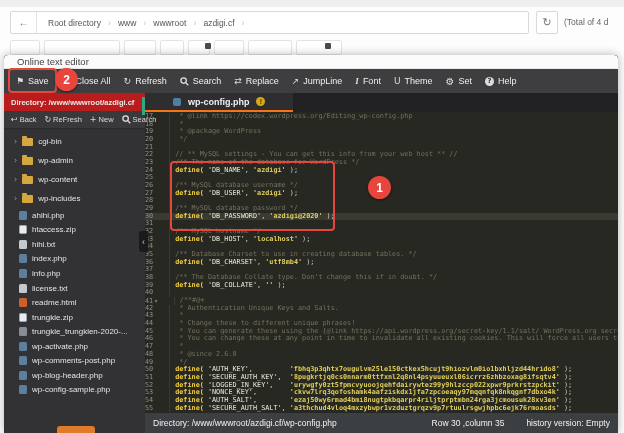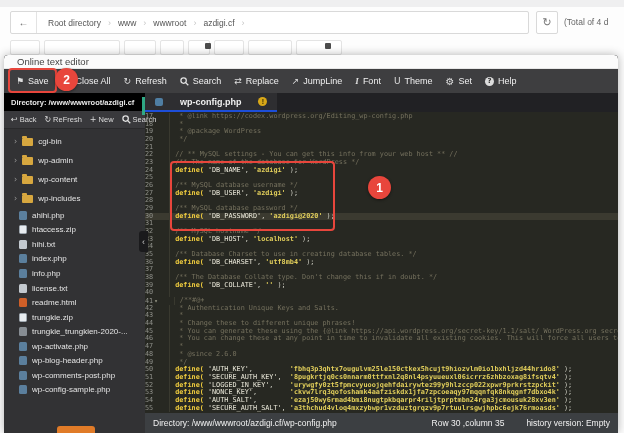--- a/index.html
+++ b/index.html
@@ -36,21 +36,21 @@
   .tb-ic{font-family:"DejaVu Sans",sans-serif;font-size:9px;color:#ddd;display:flex;align-items:center}
   .ic-set{font-size:10px}
   .ic-font{font-style:italic;font-family:"Liberation Serif",serif;font-weight:bold}
   .ic-help{width:9px;height:9px;border-radius:50%;background:#dcdcdc;color:#333;font-size:7px;
     font-weight:bold;display:flex;align-items:center;justify-content:center}
 
   .body-row{position:absolute;top:38px;left:0;right:0;bottom:0;display:flex}
 
   
   .sidebar{width:141px;background:#323234;display:flex;flex-direction:column;position:relative;flex:0 0 141px}
-  .dir-header{height:18px;background:#000000;font-size:7.5px;font-weight:bold;color:#e9e9e9;display:flex;
+  .dir-header{height:18px;background:#b91c1c;font-size:7.5px;font-weight:bold;color:#e9e9e9;display:flex;
     align-items:center;padding:0 7px;white-space:nowrap;overflow:hidden}
   .sb-scroll{position:absolute;top:4px;right:0;width:3px;height:18px;background:#2fa884;z-index:3}
   .sb-btns{height:18px;background:#39393c;border-bottom:1px solid #2a2a2c;display:flex;align-items:center;
     gap:8px;padding-left:7px;font-size:7.5px;color:#ddd}
   .sb-btn{display:flex;align-items:center;gap:2px;cursor:pointer;white-space:nowrap}
   .sb-btn .tb-ic{font-size:8px}
   .tree{flex:1;overflow:hidden;padding-top:3px;position:relative}
   .tree-row{display:flex;align-items:center;gap:5px;padding-left:10px;color:#e4e4e4;font-size:8px;
     white-space:nowrap;cursor:pointer;overflow:hidden}
   .tree-row.folder{height:19px}
@@ -65,22 +65,22 @@
   .f-zip{background:#e8ecf0;border:1px solid #9fa8b0}
   .f-html{background:#cf5f28}
   .f-archive{background:#878d93}
   .f-ini{background:#5f6368}
   .partial-sel{position:absolute;bottom:0;left:53px;width:38px;height:7px;background:#e07b28;
     border-radius:3px 3px 0 0}
 
   
   .editor{flex:1;display:flex;flex-direction:column;background:#272822;min-width:0}
   .tabbar{height:19px;background:#212124;display:flex}
-  .tab{display:flex;align-items:center;gap:17px;padding:0 10px;background:#2e2e31;
-    border-bottom:2px solid #1d4ed8;cursor:pointer}
+  .tab{display:flex;align-items:center;gap:7px;padding:0 28px;background:#2e2e31;
+    border-bottom:2px solid #f97316;cursor:pointer}
   .php-ic{width:8px;height:8px;border-radius:2px;background:#4f7ea3}
   .tab-label{font-size:9px;color:#f0f0f0;font-weight:bold}
   .badge{width:9px;height:9px;border-radius:50%;background:#d9a818;color:#3a2d00;font-size:7px;
     font-weight:bold;display:flex;align-items:center;justify-content:center}
   .code{flex:1;overflow:hidden;font-family:"DejaVu Sans Mono",monospace;font-size:6.8px;padding-top:1px}
   .line{display:flex;height:7.68px;line-height:7.7px}
   .line.cur{background:#3b3a30}
   .num{flex:0 0 22px;text-align:right;padding-right:16px;color:#8f908a;border-right:1px solid #39392f;
     position:relative}
   .foldmark{color:#a0a08f;font-size:6px;margin-left:1px}
@@ -284,25 +284,25 @@
             <div class="tree-row file">
               <span class="ficon f-archive"></span>
               <span>trungkie_trungkien-2020-...</span>
             </div>
             <div class="tree-row file">
               <span class="ficon f-php"></span>
               <span>wp-activate.php</span>
             </div>
             <div class="tree-row file">
               <span class="ficon f-php"></span>
+              <span>wp-comments-post.php</span>
+            </div>
+            <div class="tree-row file">
+              <span class="ficon f-php"></span>
               <span>wp-blog-header.php</span>
-            </div>
-            <div class="tree-row file">
-              <span class="ficon f-php"></span>
-              <span>wp-comments-post.php</span>
             </div>
             <div class="tree-row file">
               <span class="ficon f-php"></span>
               <span>wp-config-sample.php</span>
             </div>
             <div class="partial-sel"></div>
           </div>
       </div>
 
       <div class="editor">

